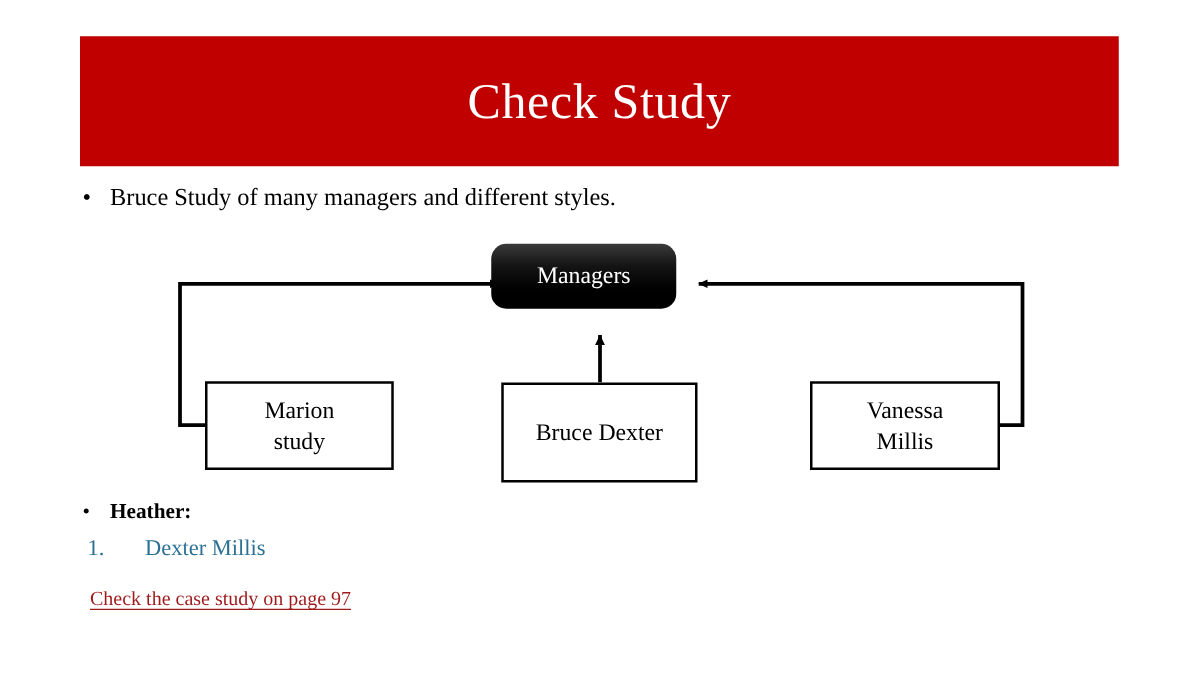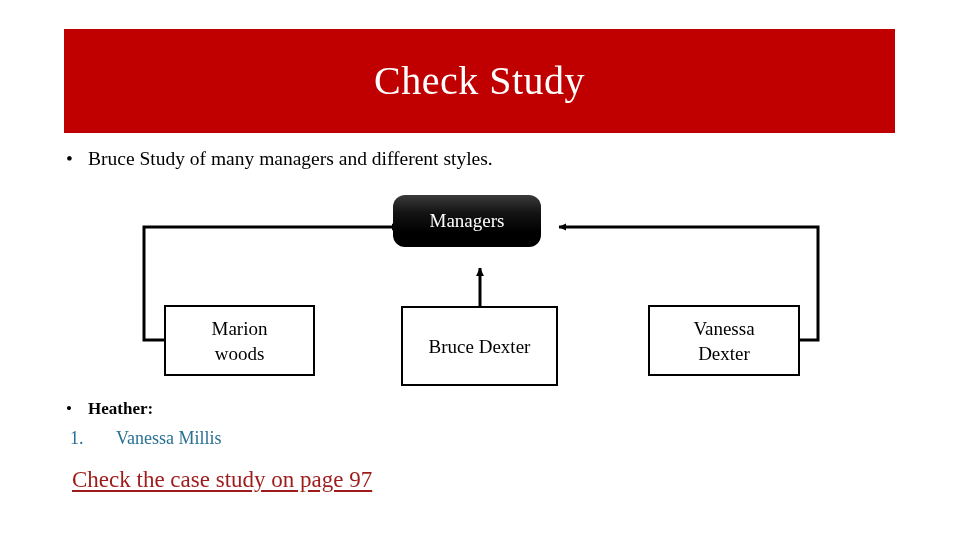--- a/index.html
+++ b/index.html
@@ -128,21 +128,21 @@
     white-space: nowrap;
   }
   #employee-item .item-number {
     display: inline-block;
     width: 46px;
   }
   #case-link {
     position: absolute;
     left: 72px;
     top: 467px;
-    font-size: 23px;
+    font-size: 16px;
     line-height: 25px;
     color: #9e1b1b;
     text-decoration: underline;
     text-underline-offset: 3px;
     white-space: nowrap;
     cursor: pointer;
     pointer-events: auto;
   }
 </style>
 </head>
@@ -182,32 +182,32 @@
       <path d="M480,306 L480,268" fill="none" stroke="#000000" stroke-width="3" marker-end="url(#arrowUp)"></path>
     </g>
   </svg>
 </div>
 
 <div id="node-managers">
   <span class="node-label">Managers</span>
 </div>
 
 <div id="node-marion" class="node-box">
-  <span class="node-label"><span>Marion</span><br><span>woods</span></span>
+  <span class="node-label"><span>Marion</span><br><span>study</span></span>
 </div>
 
 <div id="node-bruce" class="node-box">
   <span class="node-label">Bruce Dexter</span>
 </div>
 
 <div id="node-heather" class="node-box">
-  <span class="node-label"><span>Vanessa</span><br><span>Dexter</span></span>
+  <span class="node-label"><span>Vanessa</span><br><span>Millis</span></span>
 </div>
 
 <div id="employee-line">
   <span class="bullet-dot">•</span><span>Heather:</span>
 </div>
 
 <div id="employee-item">
-  <span class="item-number">1.</span><span>Vanessa Millis</span>
+  <span class="item-number">1.</span><span>Dexter Millis</span>
 </div>
 
 <div id="case-link">Check the case study on page 97</div>
 
 </body></html>

